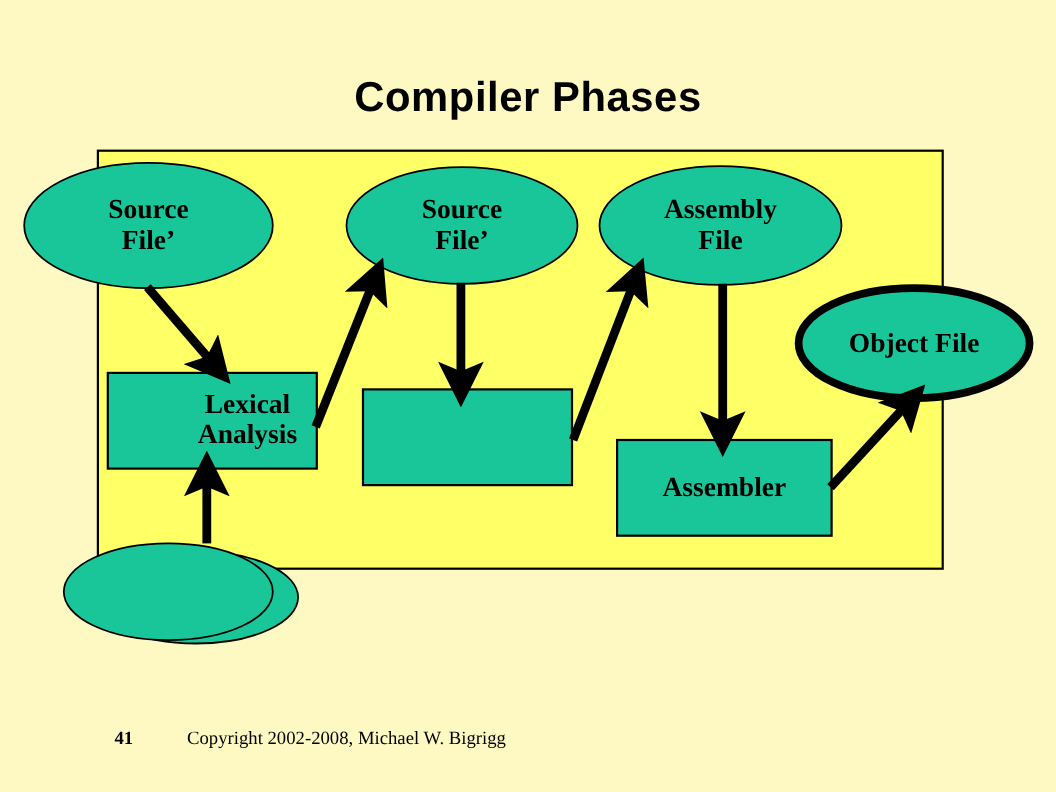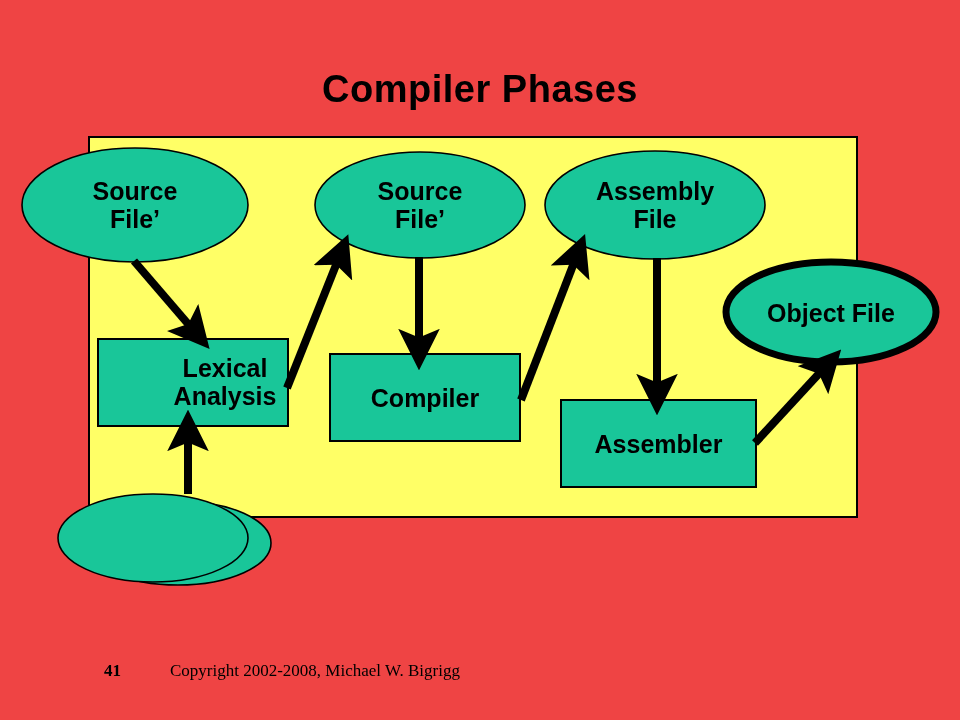--- a/index.html
+++ b/index.html
@@ -4,21 +4,21 @@
 <style>
   html, body {
     margin: 0;
     padding: 0;
     background: #ffffff;
   }
   #slide {
     position: relative;
     width: 960px;
     height: 720px;
-    background: #ef4444;
+    background: #fef9c3;
     overflow: hidden;
     font-family: "Liberation Serif", serif;
   }
   #title {
     position: absolute;
     left: 0;
     top: 68px;
     width: 960px;
     text-align: center;
     font-family: "Liberation Sans", sans-serif;
@@ -45,21 +45,21 @@
     height: 720px;
     pointer-events: none;
   }
   .node-label {
     position: absolute;
     display: flex;
     align-items: center;
     justify-content: center;
     text-align: center;
     color: #000000;
-    font-family: Liberation Sans, sans-serif;
+    font-family: Liberation Serif, serif;
     font-weight: bold;
     line-height: 1.12;
     white-space: pre-line;
     pointer-events: none;
   }
   .lbl-ellipse { font-size: 25px; }
   .lbl-box { font-size: 25px; }
   .lbl-object { font-size: 25px; }
   #footer-num {
     position: absolute;
@@ -125,21 +125,20 @@
 File’</div>
 
   <div class="node-label lbl-ellipse" style="left:545px; top:168px; width:220px; height:74px;">Assembly
 File</div>
 
   <div class="node-label lbl-object" style="left:726px; top:294px; width:210px; height:37px;text-align:right;">Object File</div>
 
   <div class="node-label lbl-box" style="left:98px; top:345px; width:190px; height:74px;padding-left:32px;">Lexical
 Analysis</div>
 
-  <div class="node-label lbl-box" style="left:330px; top:379px; width:190px; height:37px;">Compiler</div>
 
   <div class="node-label lbl-box" style="left:561px; top:425px; width:195px; height:37px;">Assembler</div>
 
 
   <div id="footer-num">41</div>
   <div id="footer-copy">Copyright 2002-2008, Michael W. Bigrigg</div>
 
 </div>
 
 </body></html>

